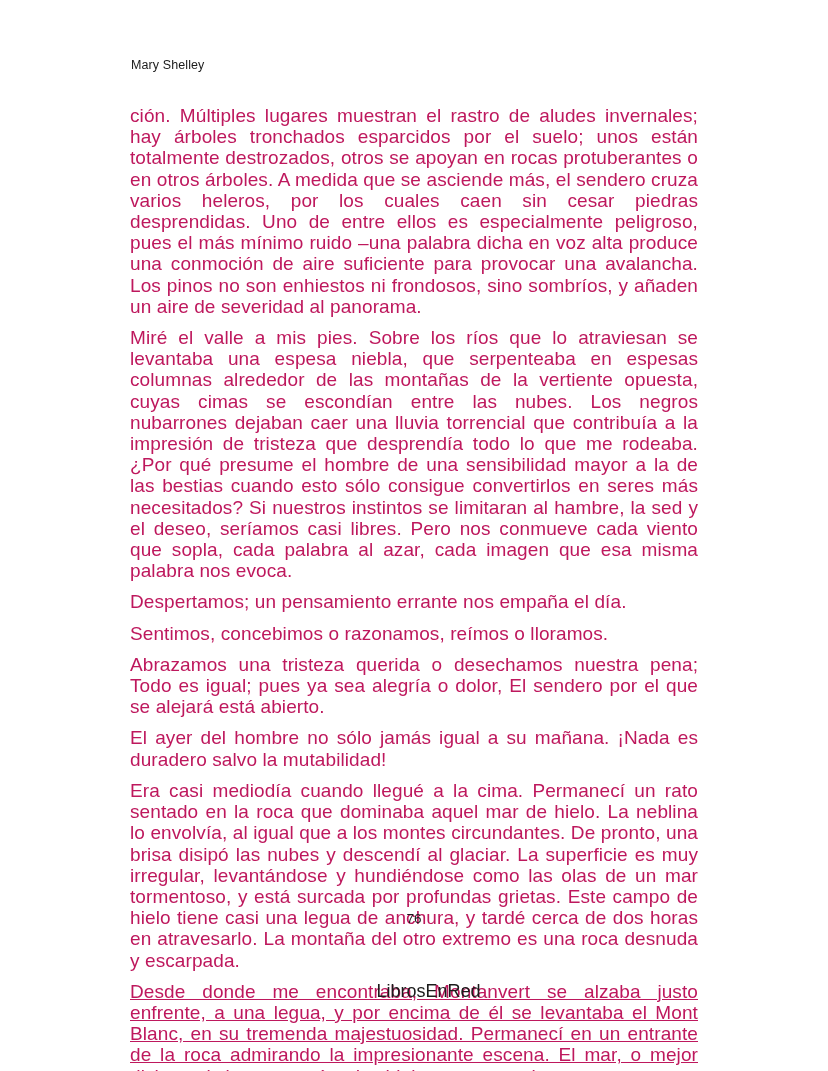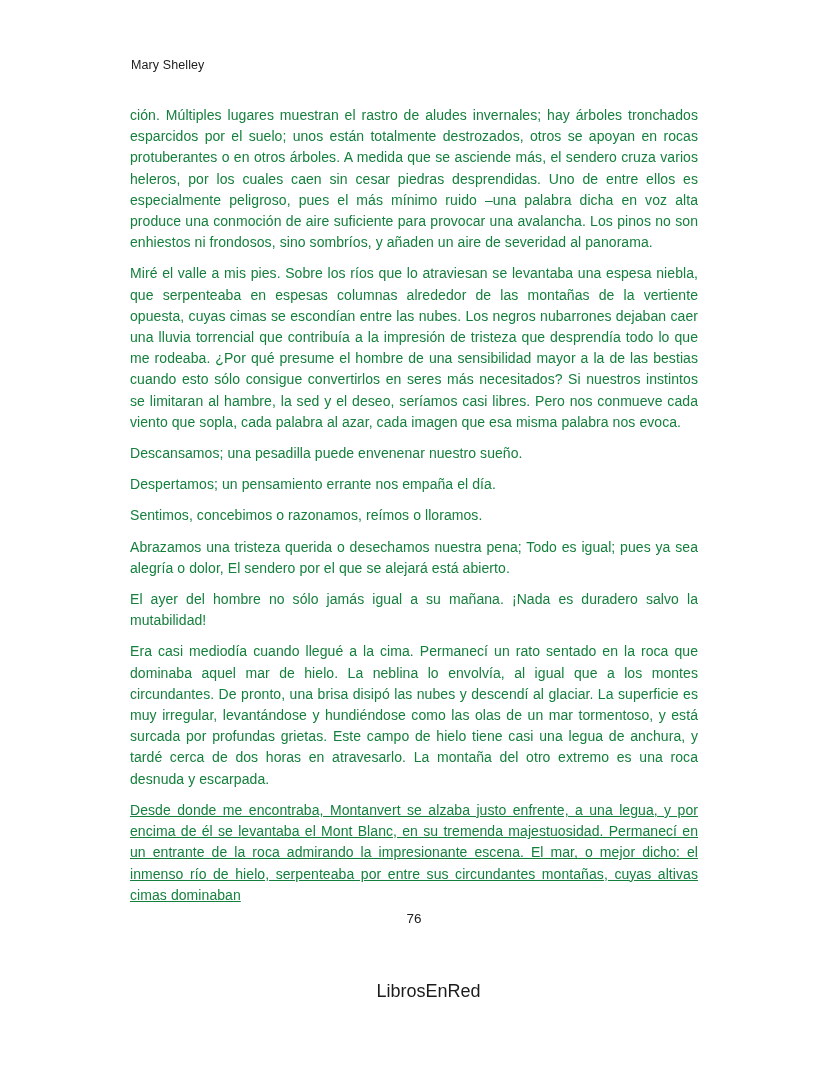--- a/index.html
+++ b/index.html
@@ -31,25 +31,25 @@
     color: #1b1b1b;
   }
   .text-column {
     position: absolute;
     left: 130px;
     top: 105px;
     width: 568px;
   }
   p.para {
     margin: 0 0 10px 0;
-    font-size: 14px;
+    font-size: 19px;
     line-height: 21.2px;
     text-align: justify;
     text-justify: inter-word;
-    color: #15803d;
+    color: #be185d;
     letter-spacing: 0.005em;
     word-spacing: 0.002em;
     hyphens: manual;
   }
   p.para:last-child {
     margin-bottom: 0;
     text-decoration: underline;
   }
   .page-folio {
     position: absolute;
@@ -76,21 +76,20 @@
 </head>
 <body>
 
 <div class="page">
 
   <div class="running-head">Mary Shelley</div>
 
   <div class="text-column">
     <p class="para">ción. Múltiples lugares muestran el rastro de aludes invernales; hay árboles tronchados esparcidos por el suelo; unos están totalmente destrozados, otros se apoyan en rocas protuberantes o en otros árboles. A medida que se asciende más, el sendero cruza varios heleros, por los cuales caen sin cesar piedras desprendidas. Uno de entre ellos es especialmente peligroso, pues el más mínimo ruido –una palabra dicha en voz alta produce una conmoción de aire suficiente para provocar una avalancha. Los pinos no son enhiestos ni frondosos, sino sombríos, y añaden un aire de severidad al panorama.</p>
     <p class="para">Miré el valle a mis pies. Sobre los ríos que lo atraviesan se levantaba una espesa niebla, que serpenteaba en espesas columnas alrededor de las montañas de la vertiente opuesta, cuyas cimas se escondían entre las nubes. Los negros nubarrones dejaban caer una lluvia torrencial que contribuía a la impresión de tristeza que desprendía todo lo que me rodeaba. ¿Por qué presume el hombre de una sensibilidad mayor a la de las bestias cuando esto sólo consigue convertirlos en seres más necesitados? Si nuestros instintos se limitaran al hambre, la sed y el deseo, seríamos casi libres. Pero nos conmueve cada viento que sopla, cada palabra al azar, cada imagen que esa misma palabra nos evoca.</p>
-    <p class="para">Descansamos; una pesadilla puede envenenar nuestro sueño.</p>
     <p class="para">Despertamos; un pensamiento errante nos empaña el día.</p>
     <p class="para">Sentimos, concebimos o razonamos, reímos o lloramos.</p>
     <p class="para">Abrazamos una tristeza querida o desechamos nuestra pena; Todo es igual; pues ya sea alegría o dolor, El sendero por el que se alejará está abierto.</p>
     <p class="para">El ayer del hombre no sólo jamás igual a su mañana. ¡Nada es duradero salvo la mutabilidad!</p>
     <p class="para">Era casi mediodía cuando llegué a la cima. Permanecí un rato sentado en la roca que dominaba aquel mar de hielo. La neblina lo envolvía, al igual que a los montes circundantes. De pronto, una brisa disipó las nubes y descendí al glaciar. La superficie es muy irregular, levantándose y hundiéndose como las olas de un mar tormentoso, y está surcada por profundas grietas. Este campo de hielo tiene casi una legua de anchura, y tardé cerca de dos horas en atravesarlo. La montaña del otro extremo es una roca desnuda y escarpada.</p>
     <p class="para">Desde donde me encontraba, Montanvert se alzaba justo enfrente, a una legua, y por encima de él se levantaba el Mont Blanc, en su tremenda majestuosidad. Permanecí en un entrante de la roca admirando la impresionante escena. El mar, o mejor dicho: el inmenso río de hielo, serpenteaba por entre sus circundantes montañas, cuyas altivas cimas dominaban</p>
   </div>
 
   <div class="page-folio">76</div>
 

